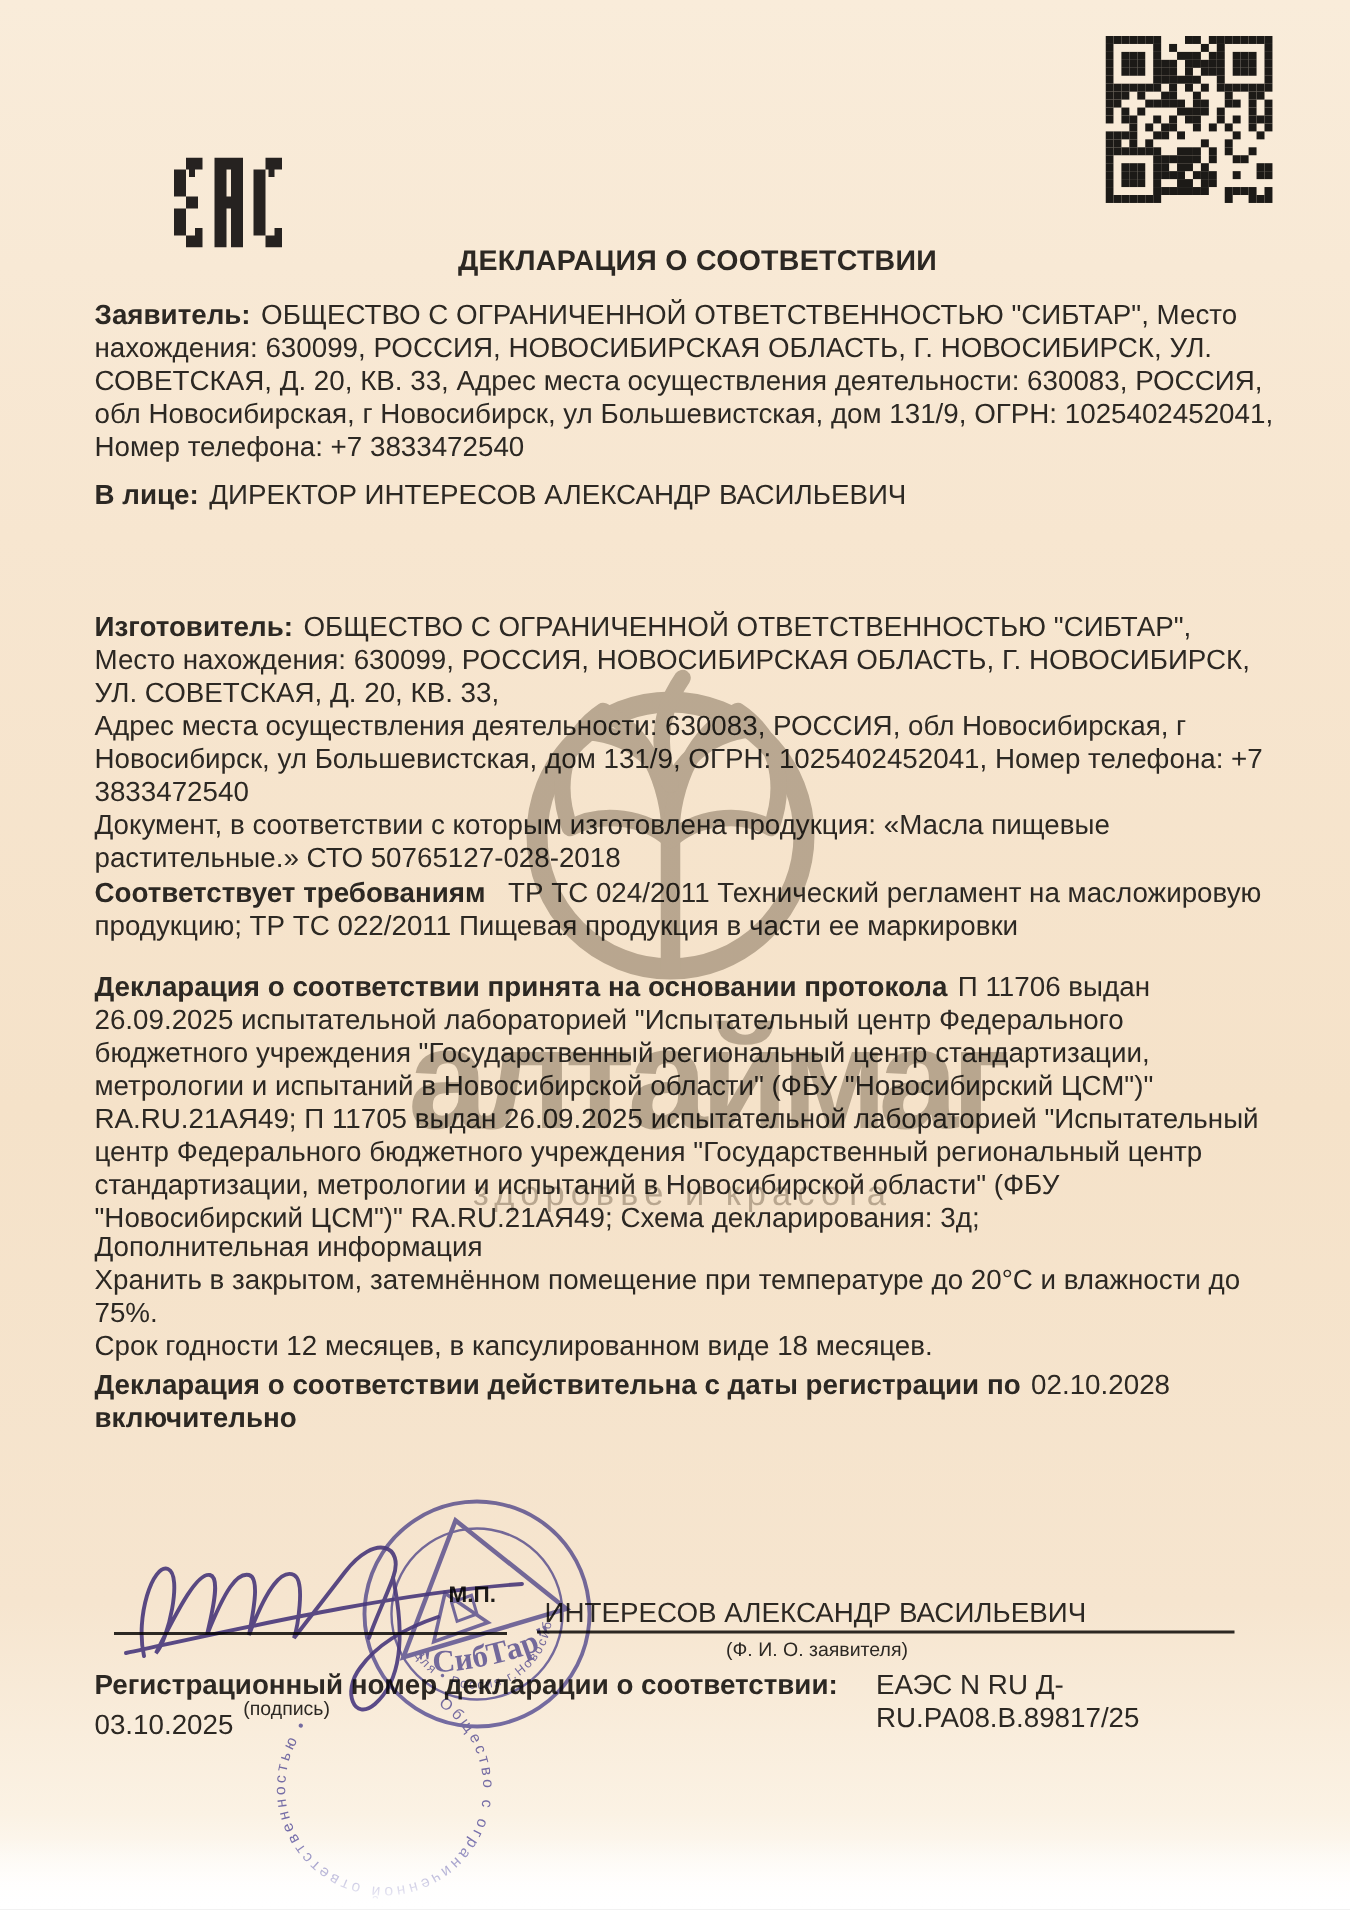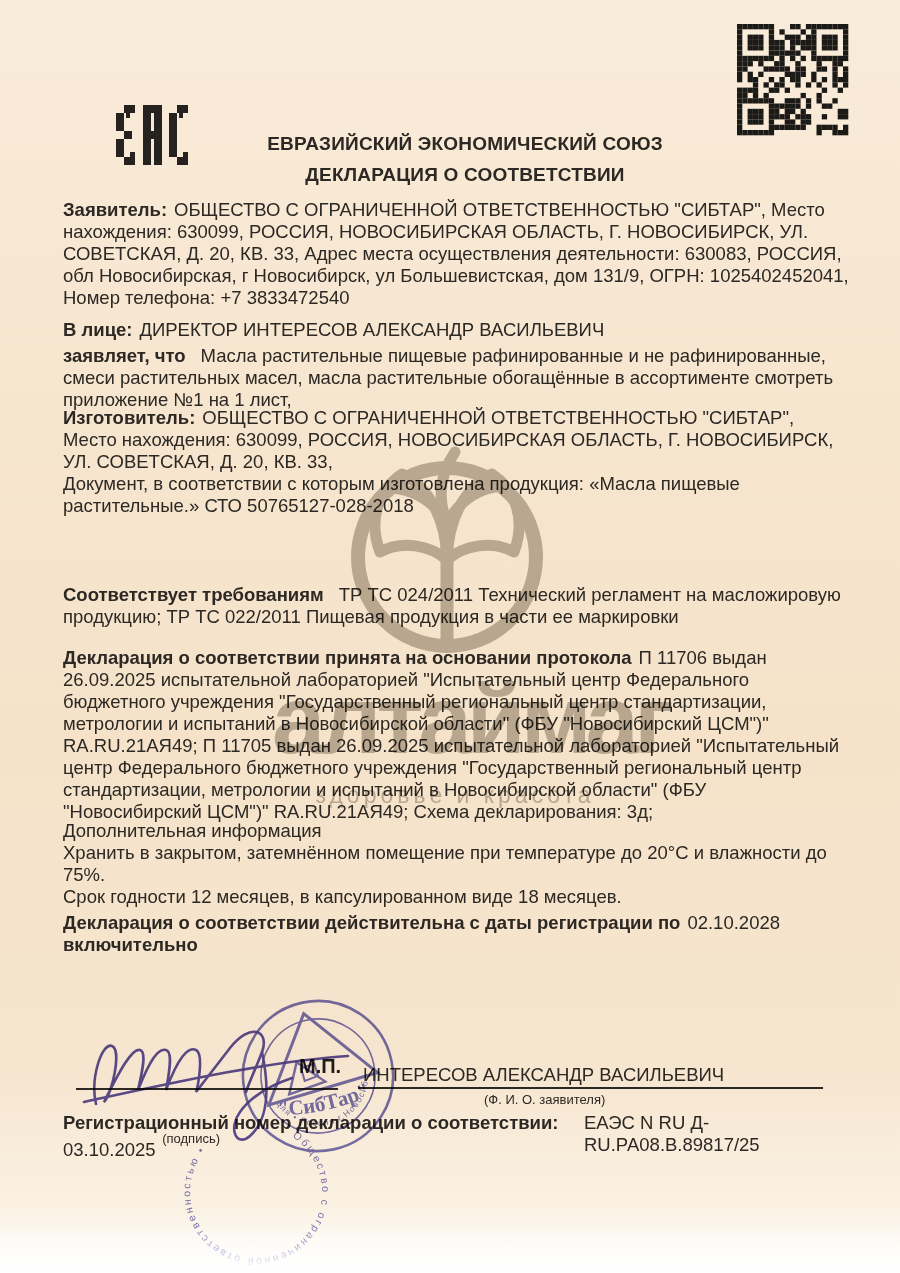--- a/index.html
+++ b/index.html
@@ -10,21 +10,21 @@
   }
   .page::after{content:"";position:absolute;left:0;right:0;bottom:0;height:48px;z-index:6;
     background:linear-gradient(180deg,rgba(255,255,255,0),rgba(255,255,255,.95) 92%);pointer-events:none;}
   .txt{position:absolute;z-index:1;}
   .title{left:65px;width:800px;text-align:center;font-weight:bold;font-size:19px;letter-spacing:.2px;}
   .para{left:63px;width:786px;font-size:18.5px;line-height:22px;margin:0;}
   .para b{margin-right:7px;}
   .para b.gap-lg{margin-right:15px;}
   .caption{font-size:13px;}
   .sigline{position:absolute;height:2px;background:#2c2823;z-index:1;}
-  .mp{position:absolute;left:299px;top:1055px;font-size:20px;font-weight:bold;color:#1f1c19;z-index:1;}
+  .mp{position:absolute;left:299px;top:1055px;font-size:15px;font-weight:bold;color:#1f1c19;z-index:1;}
   .footrow{position:absolute;left:63px;width:800px;display:flex;font-size:18.5px;line-height:22px;z-index:1;gap:24px;}
   .footrow .flabel{font-weight:bold;width:497px;flex:0 0 auto;}
   .wm-layer{position:absolute;inset:0;z-index:2;mix-blend-mode:multiply;opacity:.52;pointer-events:none;}
   .wm-word{position:absolute;left:272px;top:672px;font-size:96px;font-weight:bold;letter-spacing:-5px;color:#857c6e;line-height:1;}
   .wm-tag{position:absolute;left:300px;top:782px;width:310px;text-align:center;font-size:23px;letter-spacing:4px;color:#857c6e;}
   .ink-layer{position:absolute;inset:0;z-index:3;mix-blend-mode:multiply;pointer-events:none;}
   .eac{position:absolute;left:116px;top:105px;z-index:1;}
   .qr{position:absolute;left:737px;top:24px;z-index:1;}
 </style>
 </head>
@@ -280,31 +280,30 @@
         <rect x="15.899999999999999" y="106" width="5.3" height="5.3" fill="#1c1a17"></rect>
         <rect x="21.2" y="106" width="5.3" height="5.3" fill="#1c1a17"></rect>
         <rect x="26.5" y="106" width="5.3" height="5.3" fill="#1c1a17"></rect>
         <rect x="31.799999999999997" y="106" width="5.3" height="5.3" fill="#1c1a17"></rect>
         <rect x="79.5" y="106" width="5.3" height="5.3" fill="#1c1a17"></rect>
         <rect x="95.39999999999999" y="106" width="5.3" height="5.3" fill="#1c1a17"></rect>
         <rect x="100.7" y="106" width="5.3" height="5.3" fill="#1c1a17"></rect>
         <rect x="106" y="106" width="5.3" height="5.3" fill="#1c1a17"></rect>
       </svg></div>
 
-  <div class="txt title" style="top:133px">ЕВРАЗИЙСКИЙ ЭКОНОМИЧЕСКИЙ СОЮЗ</div>
   <div class="txt title" style="top:164px">ДЕКЛАРАЦИЯ О СООТВЕТСТВИИ</div>
 
   <p class="txt para" style="top:199px"><b>Заявитель:</b><span>ОБЩЕСТВО С ОГРАНИЧЕННОЙ ОТВЕТСТВЕННОСТЬЮ "СИБТАР", Место нахождения: 630099, РОССИЯ, НОВОСИБИРСКАЯ ОБЛАСТЬ, Г. НОВОСИБИРСК, УЛ. СОВЕТСКАЯ, Д. 20, КВ. 33, Адрес места осуществления деятельности: 630083, РОССИЯ, обл Новосибирская, г Новосибирск, ул Большевистская, дом 131/9, ОГРН: 1025402452041, Номер телефона: +7 3833472540</span></p>
 
   <p class="txt para" style="top:319px"><b>В лице:</b><span>ДИРЕКТОР ИНТЕРЕСОВ АЛЕКСАНДР ВАСИЛЬЕВИЧ</span></p>
 
-  <p class="txt para" style="top:345px"><b class="gap-lg">заявляет, что</b><span>Масла растительные пищевые рафинированные и не рафинированные, смеси растительных масел, масла растительные обогащённые в ассортименте смотреть приложение №1 на 1 лист,</span></p>
 
   <div class="txt para" style="top:407px">
     <div><b>Изготовитель:</b><span>ОБЩЕСТВО С ОГРАНИЧЕННОЙ ОТВЕТСТВЕННОСТЬЮ "СИБТАР", Место нахождения: 630099, РОССИЯ, НОВОСИБИРСКАЯ ОБЛАСТЬ, Г. НОВОСИБИРСК, УЛ. СОВЕТСКАЯ, Д. 20, КВ. 33,</span></div>
+    <div>Адрес места осуществления деятельности: 630083, РОССИЯ, обл Новосибирская, г Новосибирск, ул Большевистская, дом 131/9, ОГРН: 1025402452041, Номер телефона: +7 3833472540</div>
     <div>Документ, в соответствии с которым изготовлена продукция: «Масла пищевые растительные.» СТО 50765127-028-2018</div>
   </div>
 
   <p class="txt para" style="top:584px"><b class="gap-lg">Соответствует требованиям</b><span>ТР ТС 024/2011 Технический регламент на масложировую продукцию; ТР ТС 022/2011 Пищевая продукция в части ее маркировки</span></p>
 
   <p class="txt para" style="top:647px"><b>Декларация о соответствии принята на основании протокола</b><span>П 11706 выдан 26.09.2025 испытательной лабораторией "Испытательный центр Федерального бюджетного учреждения "Государственный региональный центр стандартизации, метрологии и испытаний в Новосибирской области" (ФБУ "Новосибирский ЦСМ")" RA.RU.21АЯ49; П 11705 выдан 26.09.2025 испытательной лабораторией "Испытательный центр Федерального бюджетного учреждения "Государственный региональный центр стандартизации, метрологии и испытаний в Новосибирской области" (ФБУ "Новосибирский ЦСМ")" RA.RU.21АЯ49; Схема декларирования: 3д;</span></p>
 
   <div class="txt para" style="top:820px">
     <div style="font-weight:normal">Дополнительная информация</div>
     <div>Хранить в закрытом, затемнённом помещение при температуре до 20°С и влажности до 75%.</div>

